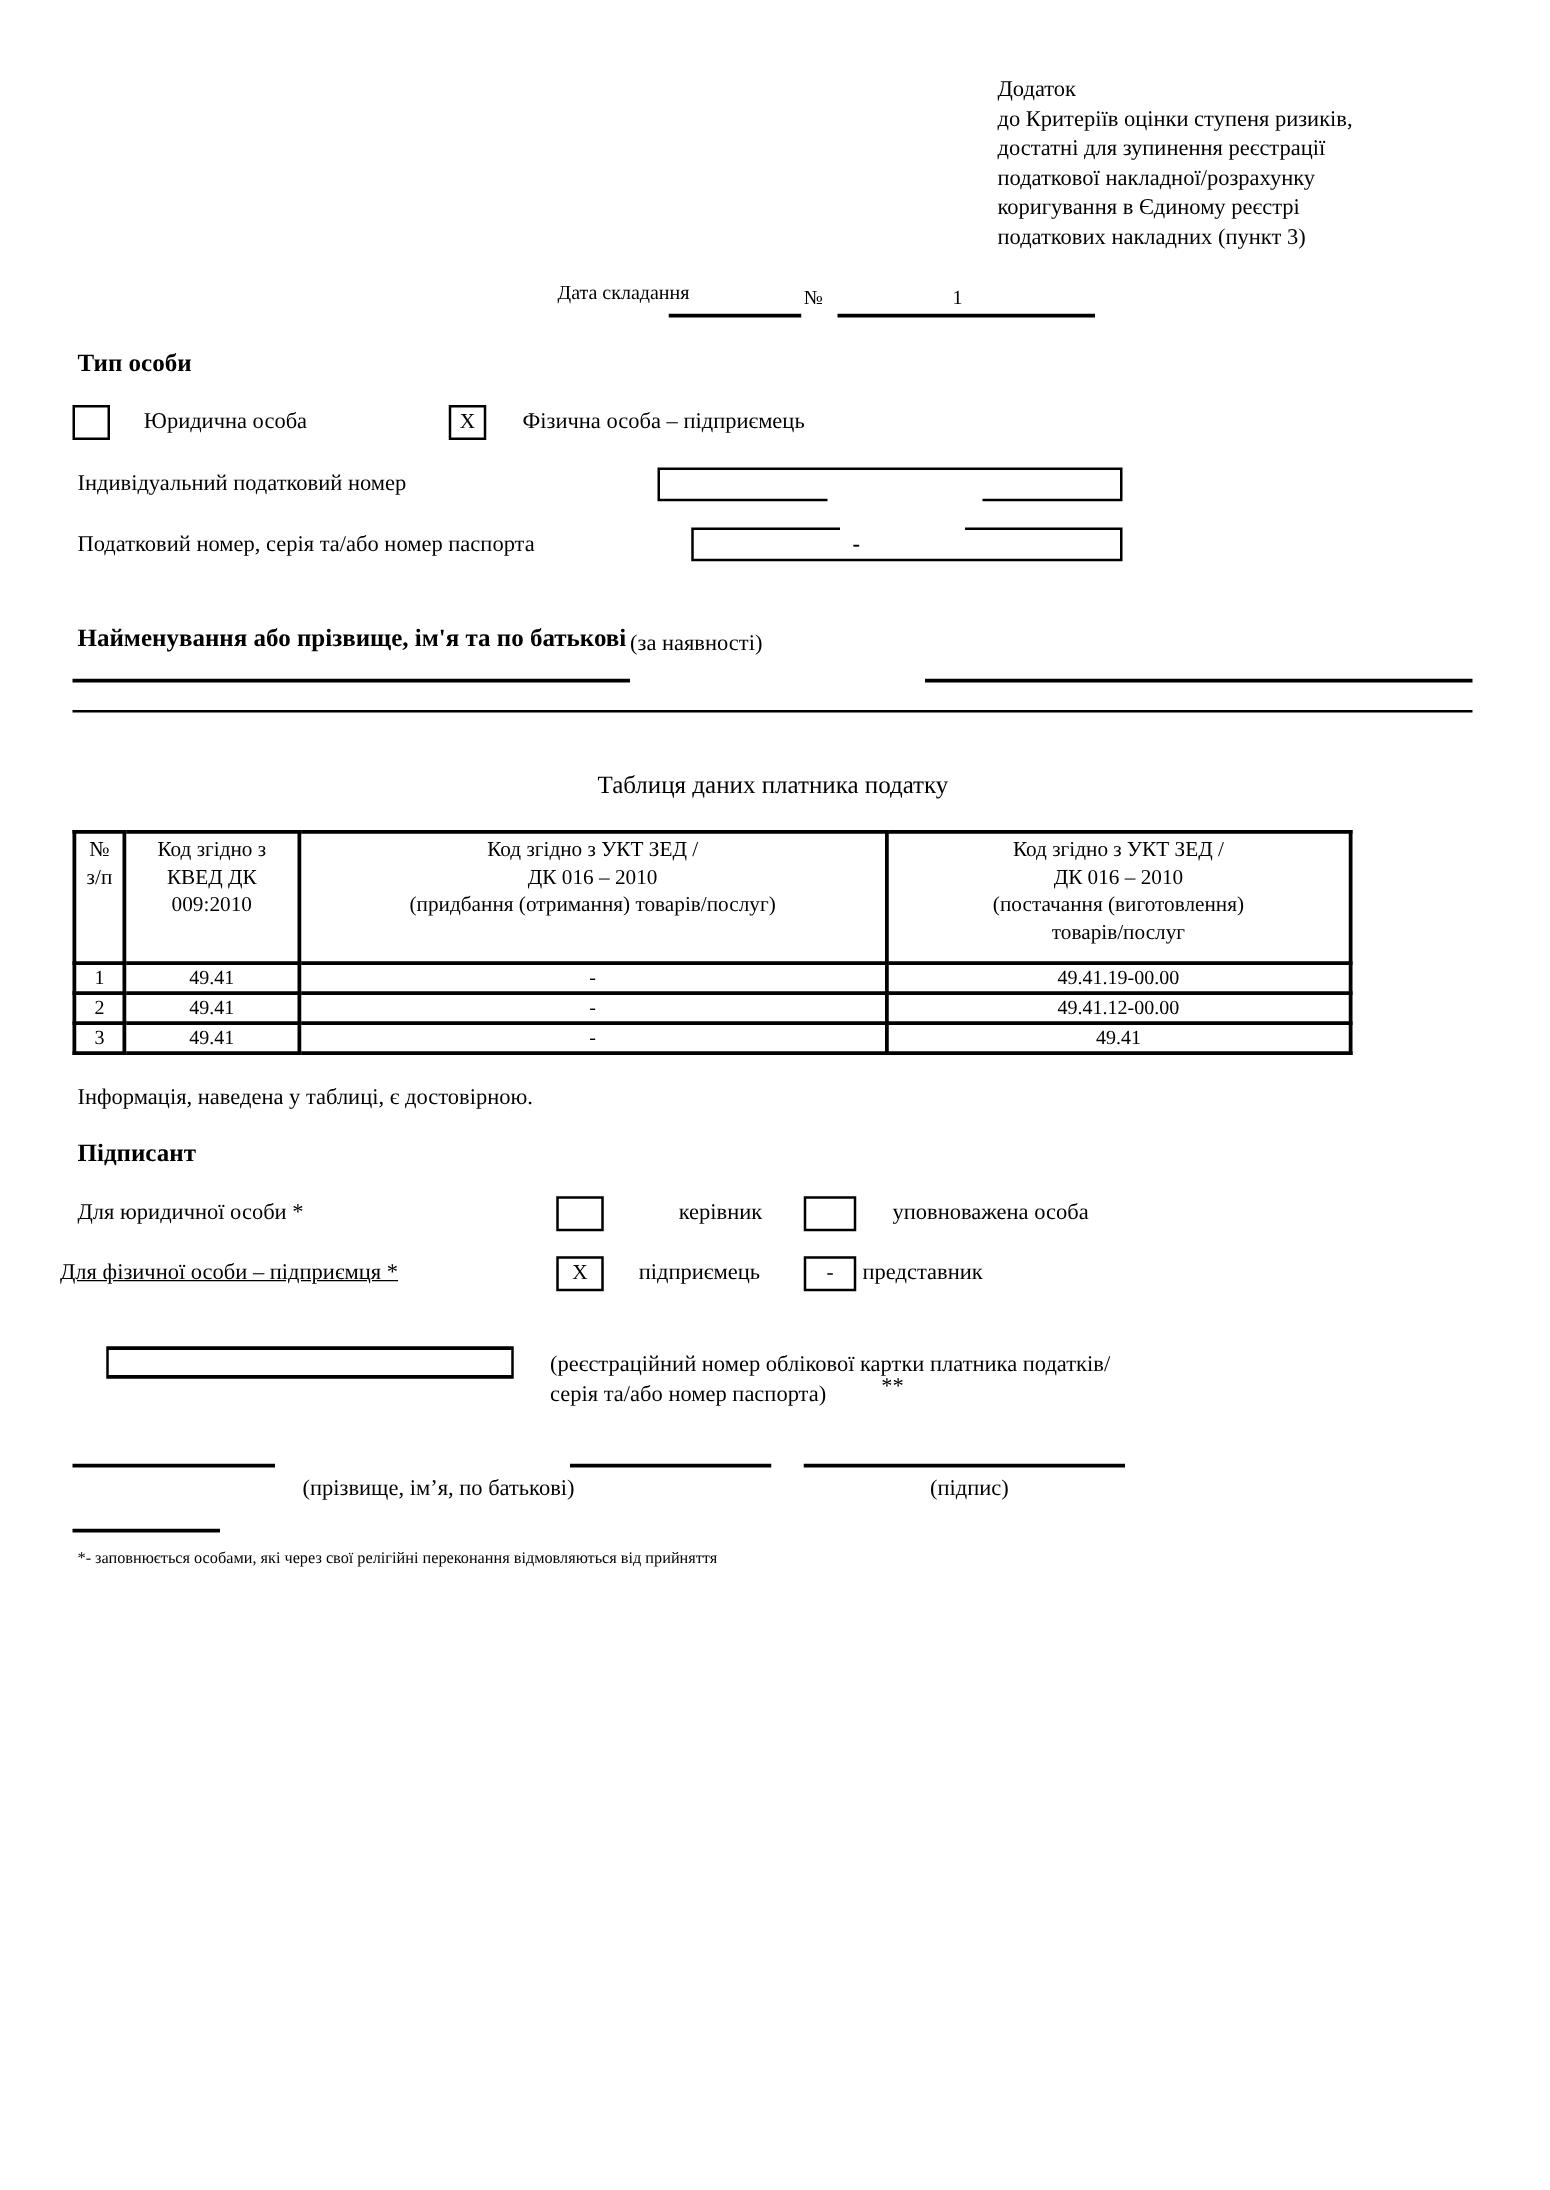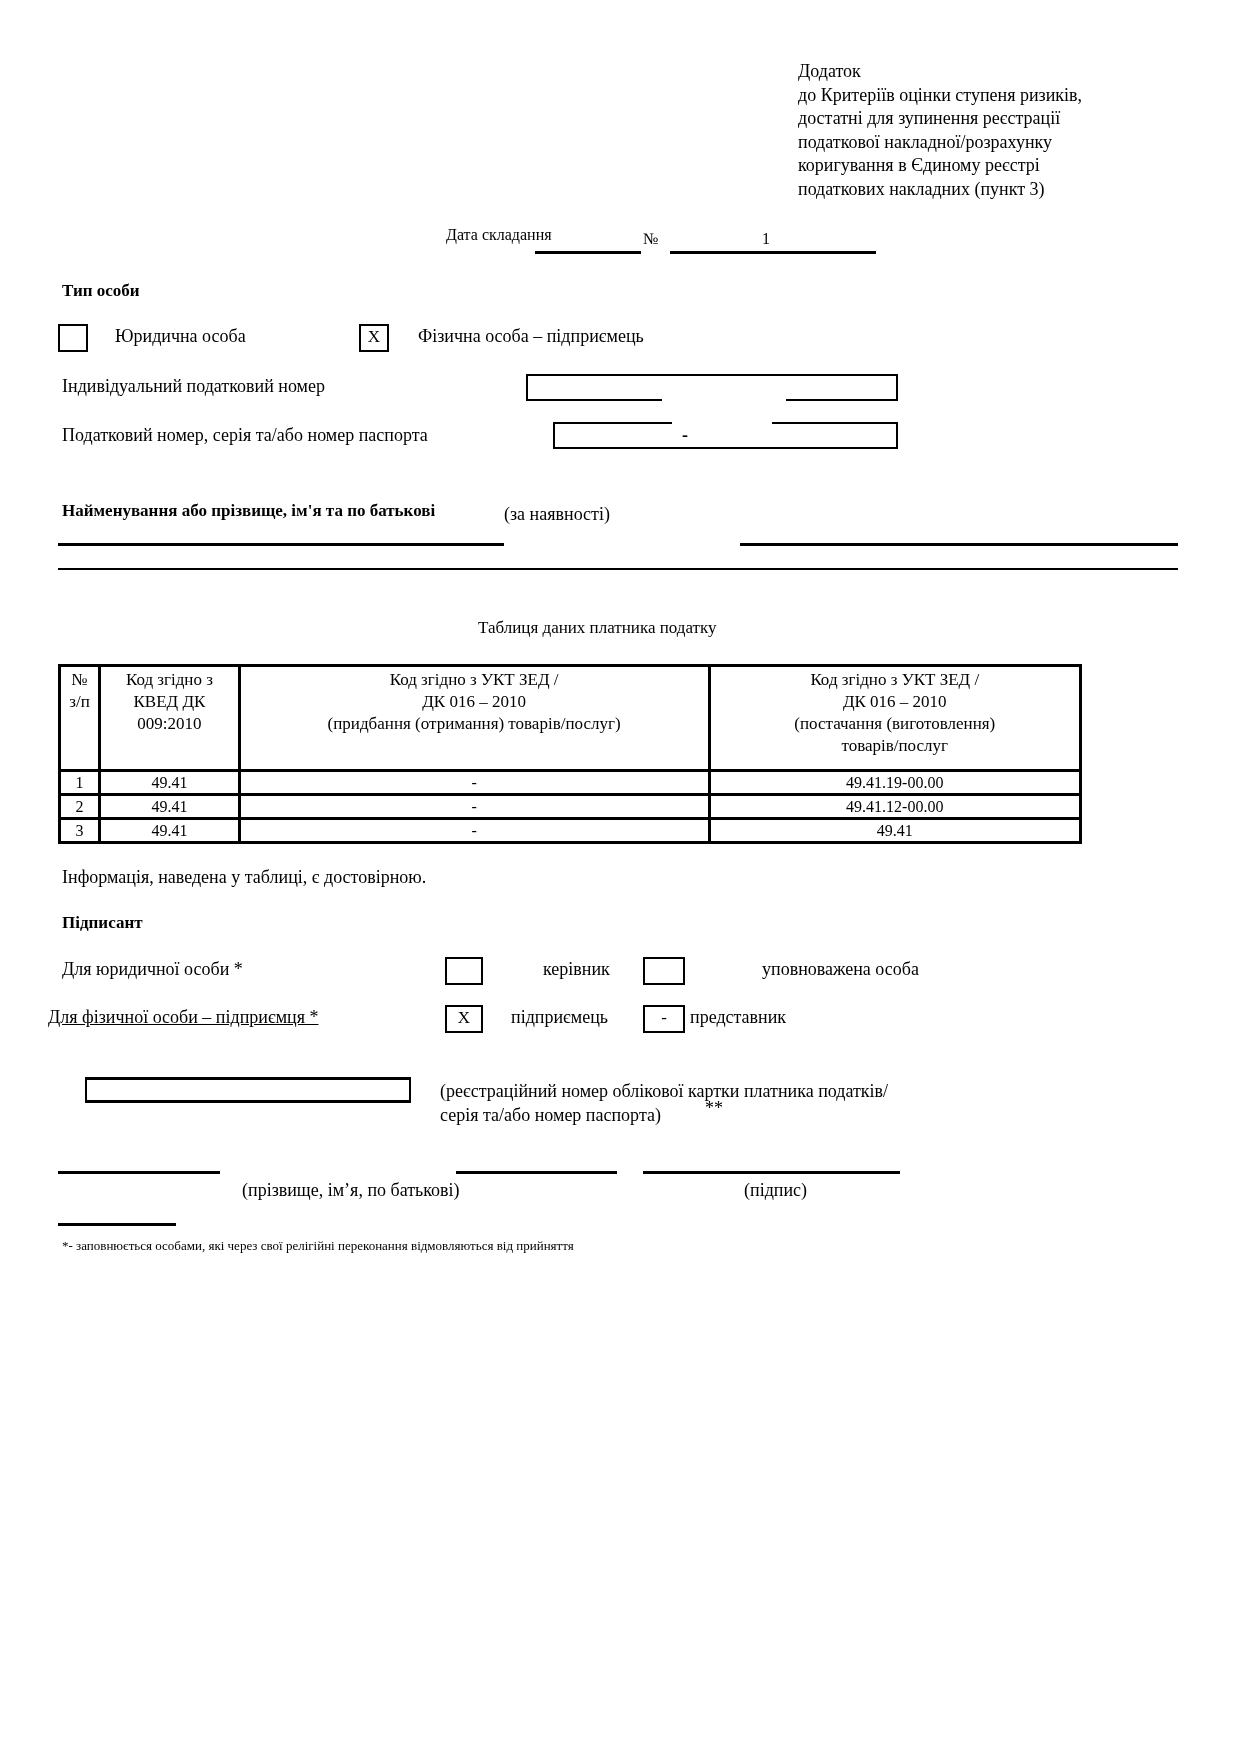--- a/index.html
+++ b/index.html
@@ -1,19 +1,19 @@
 <!DOCTYPE html>
 <html><head>
 <meta charset="utf-8">
 <style>
   html, body { margin: 0; padding: 0; background: #ffffff; }
   body { width: 1240px; height: 1752px; position: relative; overflow: hidden;
          font-family: "Liberation Serif", "DejaVu Serif", serif; color: #000; }
   .abs { position: absolute; }
-  .t17 { font-size: 17px; line-height: 22px; }
+  .t17 { font-size: 20px; line-height: 22px; }
   .t18 { font-size: 18px; line-height: 23.5px; }
   .t16 { font-size: 16px; }
   .t14 { font-size: 18px; }
   .bold { font-weight: bold; }
   .hline { position: absolute; background: #000; height: 3px; }
   .box { position: absolute; border: 2px solid #000; box-sizing: border-box; }
   .chk { position: absolute; border: 2px solid #000; box-sizing: border-box;
          width: 34px; height: 26px; text-align: center; font-size: 17px; line-height: 22px; }
   table.data { position: absolute; left: 58px; top: 664px; width: 1024px;
                border-collapse: collapse; font-size: 17px; }
@@ -110,21 +110,21 @@
 </table>
 
 <div class="abs t18" style="left:62px; top:866px;">Інформація, наведена у таблиці, є достовірною.</div>
 
 <div class="abs t17 bold" style="left:62px; top:912px;">Підписант</div>
 
 <div class="abs t18" style="left:62px; top:958px;text-align:center;">Для юридичної особи *</div>
 <div class="chk" style="left:445px; top:957px; width:38px; height:28px;"></div>
 <div class="abs t18" style="left:511px; top:958px;margin-left:32px;">керівник</div>
 <div class="chk" style="left:643px; top:957px; width:42px; height:28px;"></div>
-<div class="abs t18" style="left:714px; top:958px;margin-left:48px;">уповноважена особа</div>
+<div class="abs t18" style="left:714px; top:958px;">уповноважена особа</div>
 
 <div class="abs t18" style="left:48px; top:1006px;text-decoration:underline;">Для фізичної особи – підприємця *</div>
 <div class="chk" style="left:445px; top:1005px; width:38px; height:28px;">X</div>
 <div class="abs t18" style="left:511px; top:1006px;">підприємець</div>
 <div class="chk" style="left:643px; top:1005px; width:42px; height:28px;">-</div>
 <div class="abs t18" style="left:690px; top:1006px;">представник</div>
 
 <div class="box" style="left:85px; top:1077px; width:326px; height:26px; border-width:3px 2px;"></div>
 <div class="abs t18" style="left:440px; top:1080px;">(реєстраційний номер облікової картки платника податків/</div>
 <div class="abs t18" style="left:440px; top:1104px;">серія та/або номер паспорта)</div>

